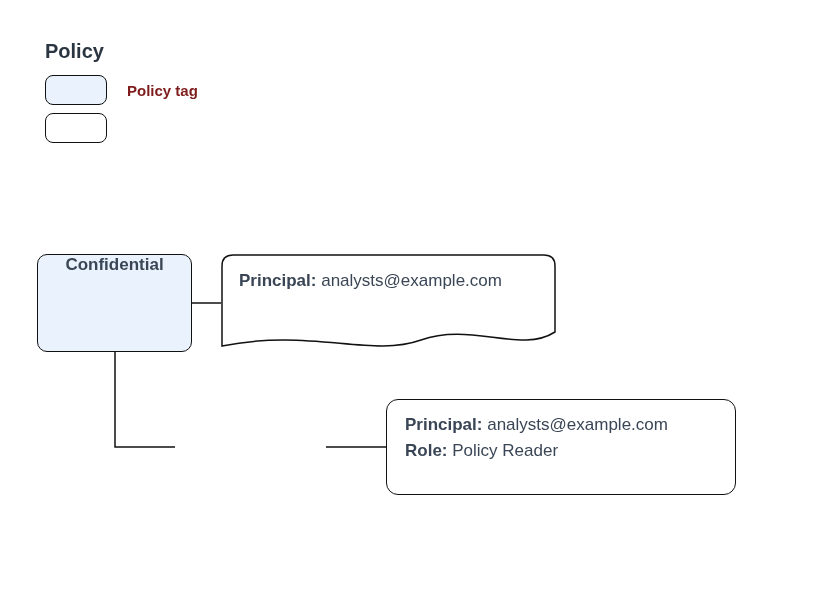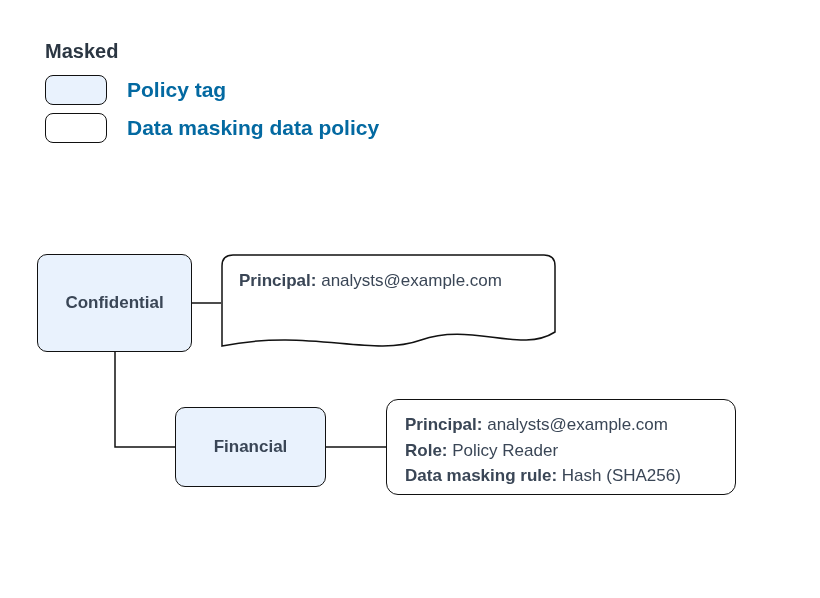--- a/index.html
+++ b/index.html
@@ -39,37 +39,37 @@
     width: 62px;
     height: 30px;
     border: 1.5px solid #111;
     border-radius: 8px;
     flex-shrink: 0;
   }
   .swatch-policy { background: #e9f2fd; }
   .swatch-mask { background: #fff; }
   .legend-label {
     font-weight: 700;
-    font-size: 21px;
-    color: #0369a1;
+    font-size: 15px;
+    color: #7f1d1d;
   }
   .swatch-wavy {
     width: 62px;
     height: 34px;
     flex-shrink: 0;
   }
 
   
   .node-tag {
     position: absolute;
     background: #e9f2fd;
     border: 1.5px solid #111;
     border-radius: 10px;
     display: flex;
-    align-items: center;
+    align-items: flex-start;
     justify-content: center;
     font-weight: 700;
     font-size: 17px;
     color: #3a4656;
     padding: 0 10px;
   }
   #tag-confidential {
     left: 37px;
     top: 254px;
     width: 155px;
@@ -139,28 +139,27 @@
     stroke-width: 1.5;
     fill: none;
   }
 </style>
 </head>
 <body>
 
 <div class="canvas">
 
   <div class="legend">
-    <div class="legend-title">Masked</div>
+    <div class="legend-title">Policy</div>
     <div class="legend-row">
       <div class="legend-swatch swatch-policy"></div>
       <div class="legend-label">Policy tag</div>
     </div>
     <div class="legend-row">
       <div class="legend-swatch swatch-mask"></div>
-      <div class="legend-label">Data masking data policy</div>
     </div>
   </div>
 
   <div id="tag-confidential" class="node-tag">
     <span>Confidential</span>
   </div>
 
   <div id="col-confidential" class="node-wavy">
     <svg viewBox="0 0 335 102" preserveAspectRatio="none">
       <path d="M12,1 H323 Q334,1 334,12 V78
@@ -169,37 +168,30 @@
                V12 Q1,1 12,1 Z" fill="#fff" stroke="#111" stroke-width="1.5"></path>
     </svg>
     <div class="content">
       <div class="kv">
         <b>Principal:</b>
         <span>analysts@example.com</span>
       </div>
     </div>
   </div>
 
-  <div id="tag-financial" class="node-tag">
-    <span>Financial</span>
-  </div>
 
   <div id="policy-financial" class="node-policy">
     <div class="kv">
       <b>Principal:</b>
       <span>analysts@example.com</span>
     </div>
     <div class="kv">
       <b>Role:</b>
       <span>Policy Reader</span>
     </div>
-    <div class="kv">
-      <b>Data masking rule:</b>
-      <span>Hash (SHA256)</span>
-    </div>
   </div>
 
   <svg class="connectors">
 
     <line x1="192" y1="303" x2="221" y2="303"></line>
 
     <path d="M115,352 V447 H175"></path>
 
     <line x1="326" y1="447" x2="386" y2="447"></line>
   </svg>

